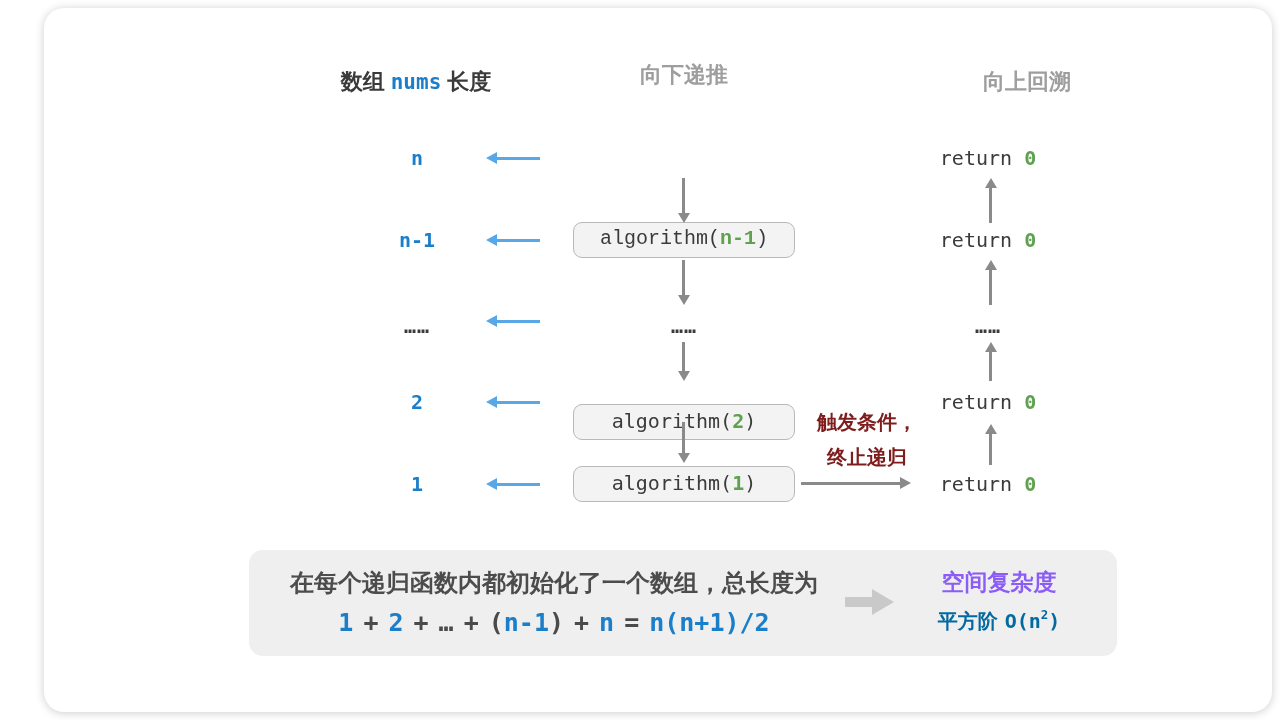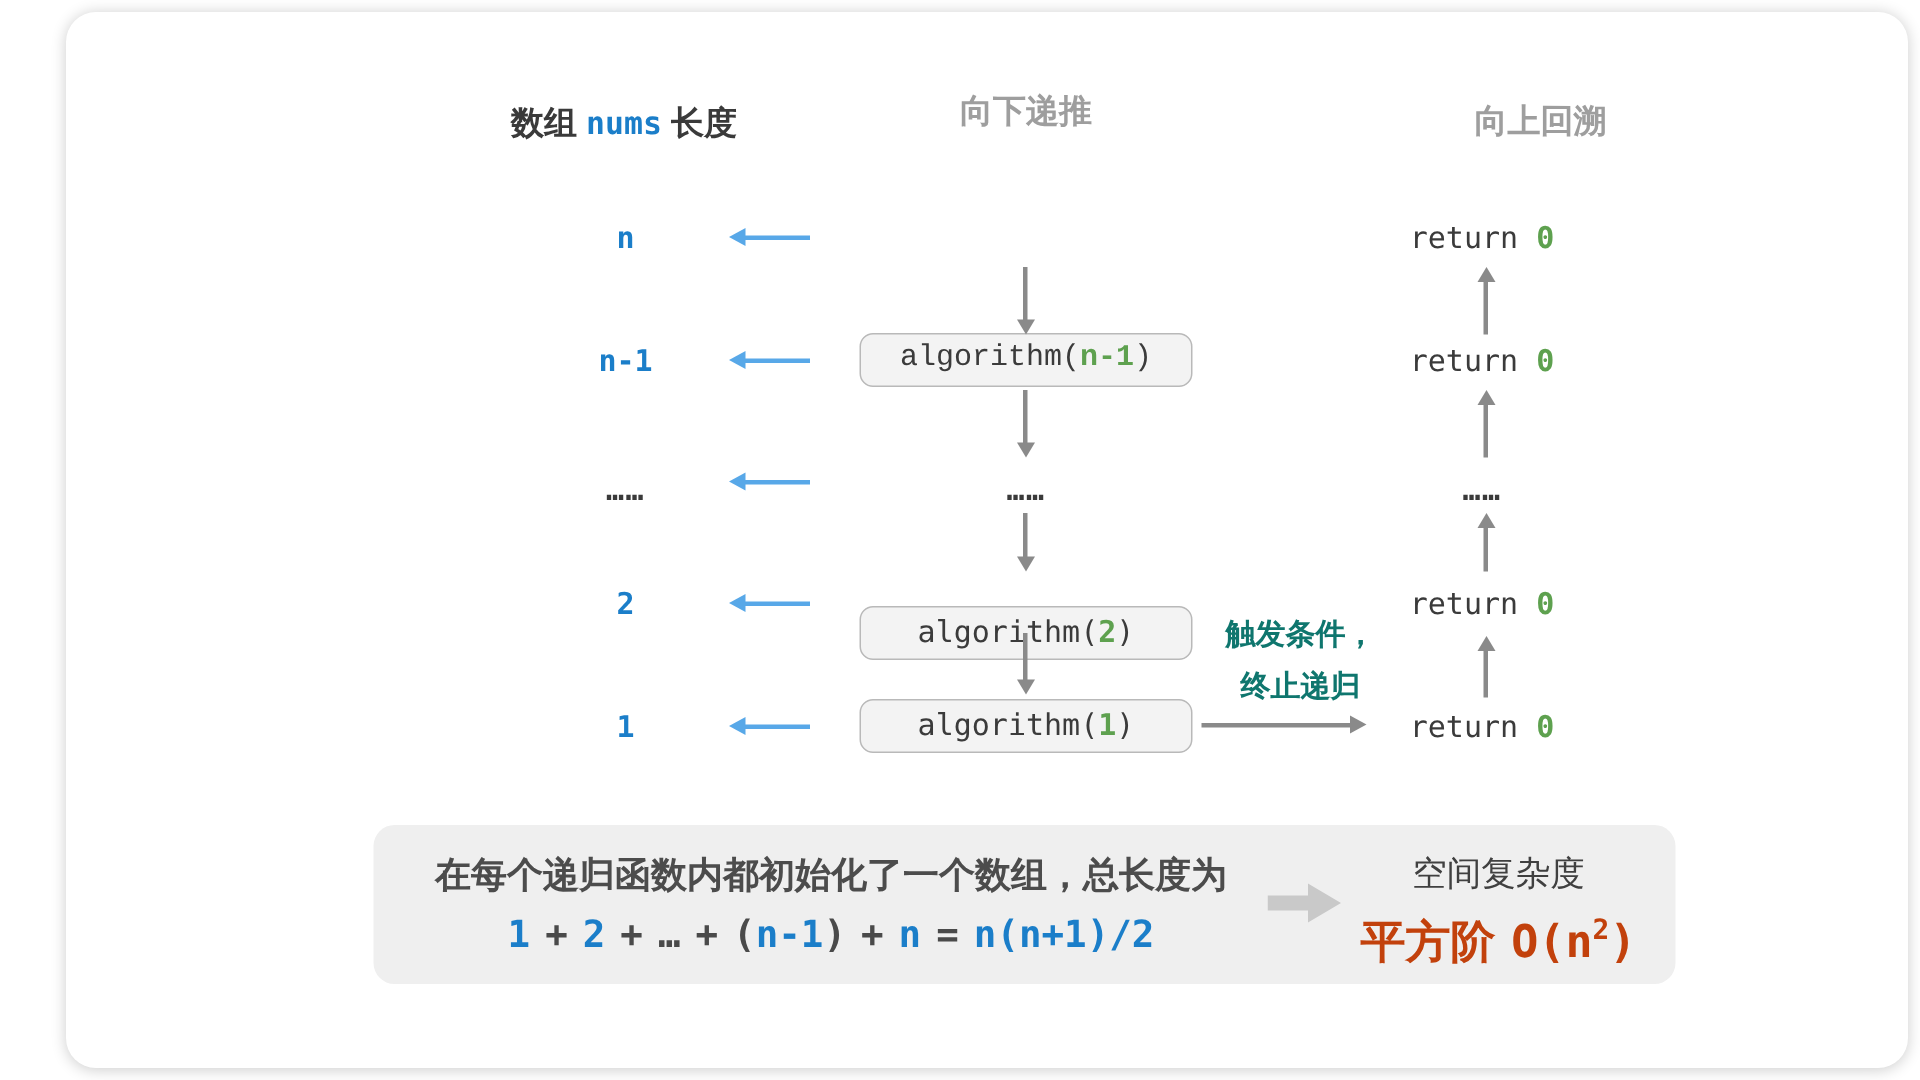--- a/index.html
+++ b/index.html
@@ -57,37 +57,37 @@
     border-top:10px solid #8a8a8a; }
   .varrow.up::before { content:""; position:absolute; top:-9px; left:-4.5px;
     border-left:6px solid transparent; border-right:6px solid transparent;
     border-bottom:10px solid #8a8a8a; }
   .garrow { position:absolute; height:3px; background:#8a8a8a; }
   .garrow::after { content:""; position:absolute; right:-10px; top:-5px;
     border-top:6.5px solid transparent; border-bottom:6.5px solid transparent;
     border-left:11px solid #8a8a8a; }
   
   .annot { position:absolute; left:748px; width:150px; height:26px; line-height:26px;
-           text-align:center; font-weight:bold; font-size:20px; color:#0f766e; }
+           text-align:center; font-weight:bold; font-size:20px; color:#7f1d1d; }
   
   .summary { position:absolute; left:205px; top:542px; width:868px; height:106px;
              background:#efefef; border-radius:14px; }
   .s-line1 { position:absolute; left:20px; top:17px; width:570px; text-align:center;
              font-weight:600; font-size:24px; color:#4c4c4c; }
   .s-formula { position:absolute; left:20px; top:58px; width:570px; text-align:center;
                font-family:"DejaVu Sans Mono","Liberation Mono",monospace;
                font-weight:bold; font-size:25px; white-space:nowrap; }
   .s-formula span { margin:0 5px; }
   .f-blue { color:#1b7ec9; }
   .f-dark { color:#4a4a4a; font-weight:600; }
   .s-arrow { position:absolute; left:596px; top:36px; }
   .s-title { position:absolute; left:650px; top:17px; width:200px; text-align:center;
-             font-weight:normal; font-size:23px; color:#404040; }
+             font-weight:bold; font-size:23px; color:#8b5cf6; }
   .s-value { position:absolute; left:640px; top:58px; width:220px; text-align:center;
-             font-weight:bold; font-size:30px; color:#c2410c; white-space:nowrap; }
+             font-weight:bold; font-size:20px; color:#0369a1; white-space:nowrap; }
   .s-value .ocode { font-family:"DejaVu Sans Mono","Liberation Mono",monospace; }
   .s-value sup { font-size:0.62em; position:relative; top:-1px; }
   
   .watermark { position:absolute; left:998px; top:678px; width:220px; text-align:right;
                font-family:"DejaVu Sans Mono","Liberation Mono",monospace;
                font-size:15px; color:#c6c6c6; }
 </style>
 </head>
 <body>
 

